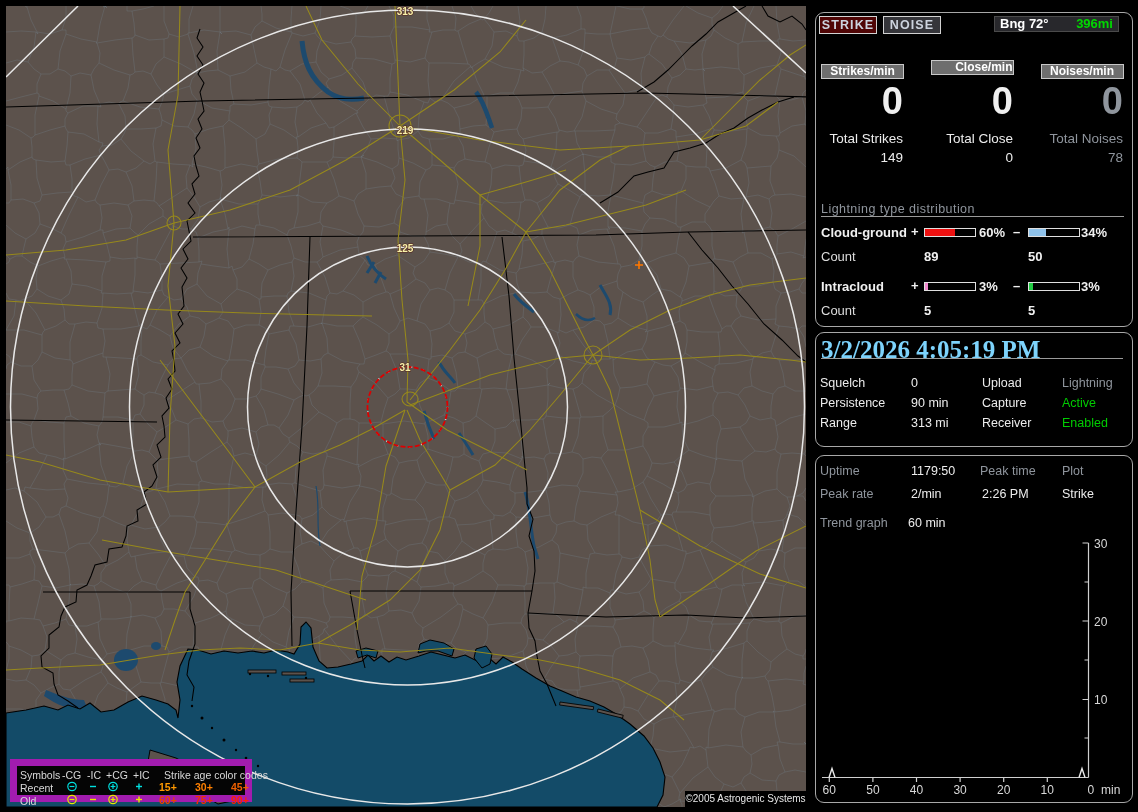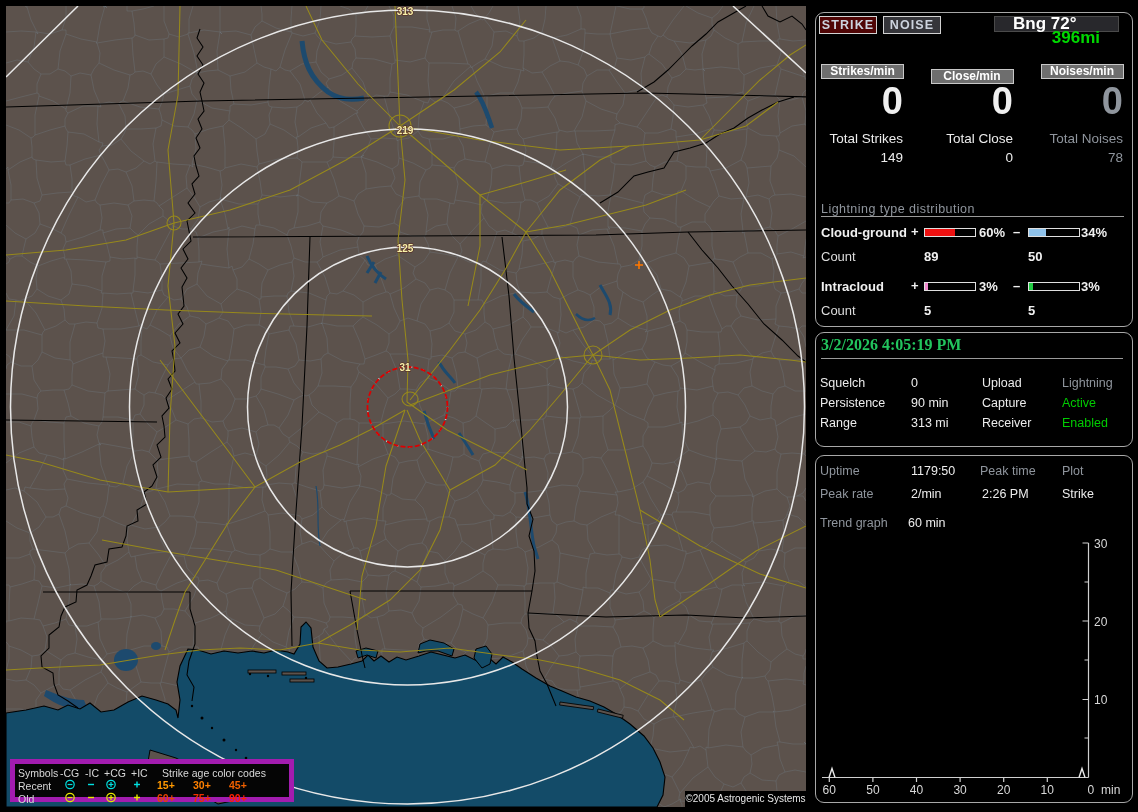--- a/index.html
+++ b/index.html
@@ -5,32 +5,32 @@
 html,body{margin:0;padding:0;background:#000;}
 body{width:1138px;height:812px;position:relative;overflow:hidden;font-family:"Liberation Sans",sans-serif;color:#ececec;}
 #map{position:absolute;left:6px;top:6px;width:712px;height:801px;background:#5c524c;}
 .panel{position:absolute;left:815px;width:318px;border:1px solid #a8a8a8;border-radius:9px;background:#000;box-sizing:border-box;}
 #p1{top:12px;height:315px;}
 #p2{top:332px;height:115px;}
 #p3{top:455px;height:348px;}
 .btn{position:absolute;box-sizing:border-box;font-family:"Liberation Sans",sans-serif;font-weight:bold;font-size:12.5px;letter-spacing:1.1px;text-align:center;}
 #bstrike{left:819px;top:16px;width:58px;height:18px;background:#4f0505;border:1px solid #d2d2d2;color:#ccd3de;line-height:16px;}
 #bnoise{left:883px;top:16px;width:58px;height:18px;background:#35353a;border:1px solid #d2d2d2;color:#ccd3de;line-height:16px;}
-#bng{position:absolute;left:994px;top:16px;width:125px;height:16px;background:#28282c;border:1px solid #4a4a4a;color:#fff;font-weight:bold;font-size:17px;line-height:14px;box-sizing:border-box;padding:0 18px;}
+#bng{position:absolute;left:994px;top:16px;width:125px;height:16px;background:#28282c;border:1px solid #4a4a4a;color:#fff;font-weight:bold;font-size:13px;line-height:14px;box-sizing:border-box;padding:0 5px;}
 #bng .mi{float:right;color:#00d800;margin-left:12px;}
 .mlab{position:absolute;width:83px;height:15px;background:#6e6e6e;border:1px solid #c8c8c8;box-sizing:border-box;color:#fff;font-size:12px;text-align:center;line-height:13px;font-weight:bold;}
 .bigz{position:absolute;width:90px;font-size:38px;font-weight:bold;color:#f0f0f0;text-align:right;font-family:"Liberation Sans",sans-serif;}
 .totv{position:absolute;width:90px;color:#ececec;font-size:13.5px;text-align:right;}
 .gray{color:#8f959d !important;}
 .green{color:#00cc00 !important;}
 .bar{position:absolute;width:52px;height:9px;border:1px solid #e0e0e0;background:#000;box-sizing:border-box;}
 .bar i{display:block;height:100%;}
-#date{position:absolute;left:821px;top:336px;width:305px;font-family:"Liberation Serif",serif;font-weight:bold;font-size:16px;color:#22c55e;}
+#date{position:absolute;left:821px;top:336px;width:305px;font-family:"Liberation Serif",serif;font-weight:bold;font-size:25px;color:#7dd3fc;}
 .hr{position:absolute;height:1px;background:#9a9a9a;}
-#legend{position:absolute;left:10px;top:759px;width:284px;height:43px;background:#050505;border:5px solid #a21caf;box-sizing:border-box;font-size:10.5px;color:#d8d8d8;}
+#legend{position:absolute;left:10px;top:759px;width:242px;height:43px;background:#050505;border:7px solid #a21caf;box-sizing:border-box;font-size:10.5px;color:#d8d8d8;}
 #legend div{position:absolute;white-space:nowrap;}
 #copyr{position:absolute;left:685px;top:791px;width:121px;height:16px;background:#000;color:#e8e8e8;font-size:10px;line-height:16px;text-align:center;white-space:nowrap;}
 </style>
 </head>
 <body>
 <div id="map">
 <svg width="800" height="801" viewBox="0 0 800 801">
 <rect width="800" height="801" fill="#5c524c"></rect>
 <path d="M0 796L-1 800L3 801M774 33L771 17L770 0M774 33L772 33L772 35M772 35L754 35L736 36M736 36L740 17L748 0M769 0L770 -1L770 0M800 796L787 795L775 795M769 801L773 799L775 795M10 801L20 795L31 789M31 789L39 794L44 801M800 272L796 277L793 283M800 287L796 287L793 283M766 253L755 247L742 247M766 253L768 265L767 276M767 276L752 280L737 280M737 280L732 268L727 256M742 247L734 251L727 256M800 444L799 446L798 448M798 448L799 449L800 450M798 250L785 246L771 248M798 250L799 241L800 233M800 215L786 223L772 230M771 248L771 239L772 230M800 251L797 252L798 250M775 287L784 286L793 283M775 287L769 283L767 276M766 253L769 251L771 248M763 193L766 207L764 221M763 193L752 189L740 191M740 191L739 192L738 192M738 192L735 208L737 225M764 221L751 224L738 226M738 226L736 227L737 225M800 191L785 188L769 189M769 189L766 190L763 193M772 230L769 225L764 221M742 247L740 236L738 226M727 256L718 254L709 253M706 225L706 240L709 253M706 225L722 226L737 225M475 13L469 7L465 0M475 13L463 18L452 25M449 24L450 25L452 25M449 24L450 12L446 0M462 58L464 59L465 60M462 58L457 42L452 25M479 53L486 40L488 26M479 53L472 57L466 61M475 13L477 14L478 13M478 13L483 19L488 26M466 61L465 62L465 60M706 225L703 220L699 216M699 216L699 208L704 201M738 192L725 193L713 190M713 190L708 195L704 201M770 0L769 -1L770 0M439 284L432 282L424 284M439 284L445 288L448 294M448 294L448 306L443 317M424 284L415 298L411 315M411 315L419 318L424 325M443 317L435 322L424 325M422 372L434 377L445 385M422 372L422 362L423 353M445 385L449 385L452 382M423 353L425 353L425 351M452 382L450 366L446 352M425 351L436 349L446 352M150 579L157 564L165 549M150 579L143 577L136 575M136 575L131 563L129 550M129 550L145 547L161 546M161 546L164 547L165 549M162 359L147 356L135 349M162 359L155 373L149 387M135 349L132 350L131 353M131 353L133 368L129 383M129 383L133 386L138 389M149 387L143 386L138 389M800 660L798 667L798 675M798 675L797 678L800 679M430 801L425 799L421 796M416 801L420 800L421 796M455 801L449 787L446 772M446 772L431 777L416 781M416 781L420 788L421 796M476 383L475 383L474 382M476 383L473 397L470 410M438 409L448 412L457 417M438 409L443 398L445 385M474 382L463 383L452 382M470 410L464 415L457 417M800 653L797 653L797 650M800 643L799 647L797 650M0 703L14 703L28 705M28 705L29 719L29 733M0 739L14 735L29 733M58 801L66 785L71 768M98 801L98 786L93 771M93 771L82 770L71 768M59 453L76 446L93 438M59 453L57 452L58 454M58 454L57 464L61 473M61 473L82 477L102 479M93 438L95 459L102 479M28 441L33 447L41 449M28 441L13 447L0 457M41 449L33 466L24 482M0 484L9 482L18 485M18 485L19 481L24 482M25 420L26 417L28 414M25 420L26 431L28 441M59 453L58 435L58 417M28 414L43 416L58 417M58 454L50 451L41 449M25 420L13 416L0 416M59 483L58 478L61 473M59 483L41 484L24 482M0 515L11 522L24 527M24 527L33 521L40 511M40 511L31 496L18 485M60 500L62 492L59 483M60 500L55 502L53 508M53 508L47 511L40 511M123 546L112 554L100 560M123 546L121 534L122 521M100 560L92 548L83 537M83 537L91 526L94 512M122 521L109 516L97 510M97 510L95 511L94 512M121 587L107 582L95 575M121 587L128 580L136 575M95 575L95 567L100 560M129 550L125 551L123 546M125 519L139 523L153 521M125 519L124 520L122 521M153 521L155 534L161 546M60 500L76 507L94 512M53 508L59 525L63 543M63 543L72 538L83 537M103 480L104 479L102 479M103 480L101 496L97 510M0 324L8 310L10 294M0 324L18 324L36 329M39 324L37 326L36 329M39 324L30 307L18 293M18 293L14 295L10 294M0 325L-1 323L0 324M0 287L3 293L10 294M0 119L13 124L25 132M0 95L15 91L31 87M29 129L27 131L25 132M29 129L29 109L33 90M33 90L33 88L31 87M35 68L31 78L31 87M35 68L28 63L22 56M22 56L11 54L0 57M334 0L343 3L350 9M362 0L358 7L350 9M462 58L443 57L423 57M465 60L448 75L435 94M435 94L429 96L424 92M424 92L422 75L423 57M737 280L734 285L731 289M709 253L707 253L707 256M731 289L719 290L708 285M707 256L708 271L708 285M771 59L754 62L738 69M771 59L773 60L775 63M742 95L738 91L737 86M742 95L755 90L769 89M738 69L738 77L737 86M775 63L772 76L769 89M800 64L797 67L799 71M799 71L799 73L800 73M774 33L787 35L800 34M771 59L775 47L772 35M775 63L787 67L799 71M800 119L799 119L799 118M799 118L800 105L796 91M796 91L797 87L800 84M774 94L785 94L796 91M774 94L772 110L774 127M774 127L786 120L799 118M769 89L771 91L774 94M748 352L756 347L765 345M748 352L735 337L725 320M765 345L769 332L773 320M725 320L729 314L735 310M735 310L752 314L770 313M770 313L769 318L773 320M712 326L715 326L716 323M712 326L714 342L713 358M747 353L730 357L713 358M747 353L747 352L748 352M716 323L720 320L725 320M731 289L730 300L735 310M716 323L709 307L703 290M708 285L707 289L703 290M775 287L770 300L770 313M707 409L692 415L676 419M707 409L707 398L712 387M712 387L708 385L707 380M672 385L674 384L674 382M672 385L671 401L674 417M674 417L676 416L676 419M674 382L691 384L707 380M747 353L744 366L746 380M713 358L709 360L709 364M712 387L722 386L732 389M732 389L738 382L746 380M709 364L706 372L707 380M641 470L657 478L672 487M641 470L644 464L646 457M646 457L657 458L668 456M668 456L676 466L681 479M672 487L678 484L681 479M642 421L637 430L637 440M642 421L658 421L674 417M637 440L642 448L646 457M676 419L677 432L683 444M683 444L675 450L668 456M288 222L283 224L281 229M288 222L292 206L292 189M281 229L268 222L254 219M254 219L252 208L252 198M292 189L290 190L292 189M292 189L274 191L256 189M252 198L254 194L256 189M0 248L2 251L4 253M0 258L3 256L4 253M25 132L26 141L26 151M26 151L14 156L2 164M2 164L2 161L0 163M2 164L5 179L5 194M0 197L3 197L5 194M66 186L66 173L64 159M66 186L51 187L36 189M36 189L31 172L30 154M30 154L45 156L59 155M59 155L60 159L64 159M26 151L27 153L30 154M28 197L17 193L5 194M28 197L34 195L36 189M29 129L44 124L59 120M59 120L60 123L62 126M62 126L61 140L59 155M227 264L236 261L243 253M227 264L231 273L231 283M243 253L253 258L262 264M262 264L256 277L255 291M231 283L243 287L253 293M253 293L255 293L255 291M249 223L247 238L243 253M249 223L236 220L223 224M227 264L226 260L223 262M223 262L221 243L223 224M253 319L255 306L253 293M253 319L259 322L263 328M263 328L273 326L283 324M281 290L268 290L255 291M281 290L283 306L288 320M283 324L284 320L288 320M507 87L513 94L516 102M507 87L512 76L515 64M516 102L529 102L542 101M536 66L543 78L549 90M536 66L526 67L517 62M542 101L545 95L549 90M515 64L518 65L517 62M518 35L513 35L511 30M518 35L518 49L517 62M479 53L497 61L515 64M488 26L500 25L511 30M536 26L539 13L540 0M536 26L528 32L518 35M511 30L514 15L512 0M478 13L483 7L487 0M421 2L421 -1L418 0M421 2L421 0L424 0M466 61L471 75L478 89M507 87L494 87L481 90M481 90L478 91L478 89M435 94L442 97L448 102M478 89L464 98L448 102M675 185L680 173L680 160M675 185L689 194L704 201M713 190L709 177L704 165M704 165L703 162L700 161M680 160L690 161L700 161M736 36L734 37L732 38M738 69L735 66L733 63M732 38L732 50L733 63M568 125L561 126L553 124M568 125L576 111L580 95M553 124L549 112L542 101M549 90L562 87L576 85M580 95L578 90L576 85M571 0L571 -2L573 0M571 0L573 -2L571 0M424 284L419 277L410 273M411 315L402 312L394 315M394 315L388 302L384 288M410 273L398 282L384 288M775 795L771 785L770 775M735 777L742 788L743 801M735 777L738 771L744 767M770 775L756 774L744 767M800 738L798 736L800 738M800 738L802 738L800 738M770 775L773 769L779 766M800 766L789 764L779 766M610 708L607 724L605 740M610 708L594 705L577 705M604 741L605 741L605 740M604 741L594 742L585 747M577 705L580 726L585 747M153 521L159 516L164 510M178 550L182 547L184 542M178 550L172 550L165 549M164 510L176 510L188 511M188 511L189 513L191 516M191 516L189 529L184 542M744 767L746 758L745 749M779 766L774 753L772 739M745 749L757 742L772 739M800 738L787 738L774 736M774 736L771 736L772 739M383 801L382 801L382 800M408 775L411 779L416 781M408 775L402 775L397 780M397 780L392 791L382 800M800 609L787 611L775 617M797 650L789 648L781 643M781 643L776 630L775 617M672 385L660 387L648 390M642 421L642 417L638 414M638 414L642 402L648 390M548 577L534 577L520 578M548 577L549 592L547 607M519 608L519 594L518 580M519 608L533 608L547 607M518 580L519 580L520 578M641 470L639 473L637 476M672 487L673 497L670 506M670 506L667 506L666 509M666 509L660 508L655 509M637 476L645 493L655 509M637 440L620 444L602 444M602 444L598 448L595 452M595 452L604 469L612 486M637 476L626 483L612 486M607 675L606 663L607 650M607 675L591 678L574 681M607 650L591 649L574 650M574 681L572 665L574 650M102 677L92 689L87 703M102 677L99 671L95 666M95 666L79 674L64 684M64 684L71 696L77 708M87 703L82 706L77 708M102 677L111 682L121 686M87 703L103 708L119 708M121 686L120 697L119 708M111 739L116 724L121 710M111 739L94 724L76 710M76 710L78 710L77 708M119 708L122 708L121 710M30 779L45 768L61 757M30 779L27 776L25 773M25 773L31 755L32 735M32 735L45 738L58 741M58 741L60 749L61 757M31 789L33 784L30 779M71 768L66 763L61 757M0 765L13 767L25 773M29 733L31 733L32 735M28 705L27 702L30 702M61 738L62 742L58 741M61 738L65 728L70 717M30 702L49 711L70 717M64 579L63 563L59 547M64 579L50 582L36 580M59 547L43 545L27 543M28 574L33 575L36 580M28 574L29 560L24 548M24 548L24 545L27 543M64 579L65 578L64 579M64 579L76 578L88 580M88 580L92 578L95 575M63 543L61 545L59 547M24 527L24 535L27 543M0 579L3 579L4 581M0 552L13 552L24 548M4 581L16 578L28 574M5 356L1 359L0 363M5 356L15 360L26 360M26 360L28 374L35 385M0 388L16 388L31 392M31 392L32 388L35 385M0 348L4 351L5 356M36 346L32 354L26 360M36 346L36 337L36 329M28 414L32 403L31 392M65 410L60 411L58 417M65 410L62 397L58 384M58 384L47 384L35 385M65 410L78 417L93 420M93 438L95 439L93 437M93 437L91 429L93 420M66 379L66 368L67 358M66 379L82 385L99 387M67 358L82 352L97 347M99 387L100 386L102 385M102 385L104 368L100 351M97 347L97 351L100 351M36 346L49 352L64 354M58 384L63 383L66 379M64 354L66 355L67 358M97 411L96 416L93 420M97 411L98 399L99 387M131 353L116 352L100 351M129 383L115 384L102 385M4 581L3 598L3 615M36 580L32 597L28 613M28 613L15 612L3 615M64 579L63 596L60 613M60 613L49 617L37 620M28 613L34 614L37 620M0 617L0 615L3 615M0 665L3 653L3 640M0 636L2 638L3 640M125 611L110 613L95 613M125 611L121 628L120 645M120 645L110 646L101 648M101 648L94 633L92 616M95 613L94 615L92 616M121 587L125 598L125 611M125 611L125 610L125 611M88 580L93 596L95 613M125 611L137 609L149 612M121 645L138 640L156 640M121 645L120 645L120 645M149 612L155 625L156 640M95 666L97 660L95 654M121 645L130 660L135 676M95 654L98 652L101 648M121 686L128 681L135 676M95 654L82 651L69 647M69 620L71 633L69 647M69 620L81 620L92 616M60 613L63 619L69 620M183 27L198 24L214 26M183 27L183 13L187 0M214 26L216 28L214 26M214 26L214 13L214 0M214 26L230 25L245 29M245 29L249 21L256 15M256 15L256 8L255 0M256 15L270 22L285 26M286 0L285 13L285 26M389 54L404 56L419 52M389 54L387 42L384 30M388 21L406 21L424 24M388 21L386 25L384 30M419 52L422 39L426 26M426 26L423 26L424 24M384 86L401 89L418 96M384 86L384 72L386 58M386 58L389 57L389 54M424 92L422 97L418 96M423 57L421 55L419 52M349 30L346 33L345 36M349 30L366 31L384 30M386 58L368 53L350 52M350 52L349 43L345 36M421 2L421 13L424 24M383 0L388 10L388 21M349 30L350 20L350 9M449 24L437 24L426 26M770 130L773 137L773 144M770 130L755 129L742 122M773 144L771 152L765 160M765 160L753 161L741 162M742 122L741 123L741 123M741 123L740 139L735 154M741 162L739 157L735 154M800 161L788 150L773 144M774 127L773 130L770 130M742 95L739 109L742 122M769 189L764 175L765 160M740 191L743 177L741 162M704 165L720 162L735 154M700 161L701 142L708 124M708 124L725 125L741 123M800 519L792 511L781 508M800 495L797 490L791 490M781 508L784 500L781 491M781 491L786 491L791 490M800 482L797 487L791 490M771 483L759 485L748 490M771 483L776 488L781 491M748 490L746 502L746 515M777 514L762 516L747 517M777 514L780 511L781 508M746 515L748 515L747 517M798 448L786 447L775 448M771 483L771 466L775 448M800 341L798 331L793 323M800 320L796 320L793 323M773 320L783 321L793 323M773 354L787 354L800 353M773 354L777 367L779 380M779 380L789 385L800 385M765 345L768 351L773 354M767 388L756 385L746 380M767 388L772 382L779 380M476 383L488 382L500 383M470 410L480 417L489 423M489 423L500 421L508 413M508 413L506 398L501 384M500 383L501 383L501 384M674 382L672 371L665 360M709 364L694 356L679 347M665 360L674 355L679 347M712 326L696 326L681 324M679 347L681 336L681 324M744 410L754 414L765 412M744 410L740 417L734 421M734 421L741 434L749 445M770 420L769 414L765 412M770 420L772 431L769 443M769 443L760 446L749 445M767 388L765 400L765 412M732 389L739 399L744 410M707 409L713 415L715 423M715 423L725 422L734 421M800 408L784 412L770 420M775 448L771 446L769 443M710 453L708 466L704 478M710 453L711 454L710 452M710 452L723 454L736 455M736 455L739 473L747 489M747 489L728 490L710 490M704 478L705 485L710 490M683 444L696 449L710 453M681 479L692 476L704 478M715 423L711 437L710 452M749 445L742 450L736 455M748 490L746 491L747 489M746 515L728 520L708 522M704 509L705 516L708 522M704 509L704 499L710 490M670 506L687 506L704 509M249 223L250 219L254 219M281 229L285 240L288 252M262 264L274 259L286 256M288 252L287 254L286 256M281 290L282 287L285 285M286 256L288 270L285 285M231 283L223 290L215 298M223 262L208 260L195 258M195 258L192 267L191 278M215 298L201 290L191 278M162 359L167 353L175 352M149 387L156 389L161 394M161 394L175 385L189 376M189 376L181 364L175 352M66 186L68 190L72 191M64 159L79 153L95 149M103 164L99 156L95 149M103 164L95 179L89 194M89 194L80 196L72 191M263 328L260 343L258 359M258 359L259 359L259 361M259 361L270 361L282 363M283 324L290 338L293 354M282 363L289 360L293 354M288 320L302 321L316 317M285 285L303 287L320 294M316 317L318 306L320 294M288 252L299 256L311 256M311 256L319 271L324 287M324 287L321 290L320 294M288 222L301 220L314 216M292 189L306 196L321 197M321 197L315 206L314 216M317 251L314 236L317 220M317 251L314 254L311 256M314 216L316 219L317 220M315 0L314 14L309 27M285 26L286 26L286 27M286 27L297 30L309 27M345 36L330 38L315 34M315 34L312 31L309 27M441 218L446 230L454 238M441 218L442 208L444 197M454 238L466 225L478 212M444 197L448 198L449 194M449 194L463 196L476 199M478 212L475 206L476 199M420 226L430 220L441 218M420 226L422 209L418 193M418 193L431 193L444 197M481 90L481 105L480 119M448 102L453 112L454 123M454 123L467 120L480 119M542 221L553 222L564 219M542 221L536 209L531 197M531 197L543 190L552 178M564 219L568 204L574 191M552 178L563 184L574 191M609 124L605 137L605 151M609 124L589 125L569 125M605 151L591 151L577 148M569 125L571 137L577 148M577 148L577 149L577 148M568 125L568 125L569 125M614 117L609 119L609 124M614 117L610 113L611 108M611 108L595 103L580 95M609 158L605 156L605 151M609 158L607 174L604 189M604 189L592 190L579 189M579 189L579 169L577 148M551 126L550 144L545 161M551 126L553 126L553 124M545 161L548 162L548 165M548 165L562 156L577 148M552 178L549 172L548 165M579 189L576 188L574 191M604 28L607 14L610 0M604 28L624 24L643 22M611 0L624 3L636 3M643 22L640 12L636 3M638 0L638 2L636 3M611 108L617 99L619 87M576 85L577 77L581 70M581 70L591 64L603 64M619 87L611 76L603 64M317 251L334 244L352 241M317 220L335 224L353 231M353 231L351 236L352 241M337 285L331 288L324 287M337 285L349 270L359 254M352 241L353 249L359 254M380 286L375 272L369 259M380 286L368 290L357 296M357 296L348 289L337 285M359 254L362 259L369 259M418 230L422 238L424 246M418 230L406 230L394 226M394 226L392 237L391 249M391 249L400 255L409 261M424 246L418 255L409 261M452 251L438 248L424 246M452 251L451 248L453 251M453 251L456 245L454 238M420 226L420 229L418 230M388 217L393 220L394 226M388 217L373 221L358 220M358 220L357 226L353 231M369 259L379 253L391 249M410 273L407 267L409 261M380 286L382 286L384 288M439 284L444 267L452 251M535 801L542 797L550 794M550 794L560 797L569 801M674 795L689 796L705 799M674 795L676 798L676 801M705 799L707 799L706 801M735 777L727 781L718 778M718 778L713 789L705 799M643 756L635 765L630 776M643 756L653 766L666 771M630 776L642 790L658 801M666 771L670 779L674 787M658 801L666 798L673 794M673 794L673 791L674 787M658 801L660 802L658 801M674 795L675 793L673 794M702 761L687 772L674 787M702 761L709 771L718 778M477 612L467 608L457 603M477 612L486 596L492 579M492 579L486 571L477 565M477 565L463 574L448 580M448 580L447 589L452 598M452 598L456 599L457 603M607 584L620 588L633 586M607 584L605 584L604 587M638 605L624 612L609 614M638 605L637 595L633 586M609 614L604 601L604 587M125 519L134 503L139 487M103 480L110 481L117 477M117 477L128 483L139 487M229 393L223 382L215 373M229 393L225 405L217 415M215 373L204 377L193 378M193 378L195 395L195 412M217 415L206 416L195 412M254 549L254 561L254 572M254 549L241 548L229 544M229 544L228 545L226 546M226 546L219 561L211 577M211 577L213 584L220 588M220 588L232 583L246 582M254 572L248 575L246 582M191 516L206 517L221 519M184 542L205 543L226 546M221 519L225 532L229 544M281 587L279 594L277 600M281 587L267 581L254 572M246 582L252 597L258 612M277 600L269 608L258 612M155 585L171 577L189 571M155 585L156 594L158 603M158 603L168 603L179 605M179 605L188 590L193 575M189 571L192 571L193 575M178 550L181 562L189 571M150 579L151 583L155 585M149 612L155 609L158 603M211 577L202 574L193 575M220 588L222 596L220 605M258 612L256 616L254 620M254 620L239 619L226 613M220 605L221 610L226 613M179 605L184 611L189 617M220 605L205 612L189 617M163 646L161 641L156 640M163 646L175 641L187 641M189 617L188 629L187 641M226 613L219 629L214 647M187 641L192 641L194 646M194 646L204 647L214 647M798 675L780 673L762 675M800 698L785 704L769 706M769 706L766 690L762 675M774 736L770 721L768 706M769 706L767 705L768 706M408 775L407 761L410 747M397 780L388 771L376 766M410 747L398 742L384 740M376 766L378 753L384 740M707 618L705 618L706 616M707 618L726 618L744 617M706 616L712 600L716 583M744 617L746 615L748 613M748 613L740 596L736 579M716 583L726 579L736 579M779 547L778 561L783 575M779 547L777 546L776 545M776 545L765 543L753 545M783 575L780 578L778 580M778 580L757 576L737 578M753 545L748 552L740 556M737 578L736 567L740 556M800 581L792 575L783 575M800 542L789 542L779 547M777 514L778 530L776 545M747 517L751 531L753 545M775 617L773 616L773 615M773 615L775 597L778 580M773 615L760 616L748 613M736 579L739 580L737 578M706 535L706 528L708 522M706 535L722 546L740 556M443 577L439 567L439 555M443 577L447 577L448 580M439 555L448 546L456 535M477 565L477 557L479 549M456 535L467 543L479 549M489 423L489 435L485 446M508 413L507 416L509 414M517 452L515 433L509 414M517 452L516 450L516 453M485 446L501 447L516 453M711 581L693 585L674 587M711 581L702 563L694 544M694 544L687 546L680 548M680 548L676 563L669 577M674 587L669 583L669 577M706 535L701 540L694 544M716 583L713 583L711 581M666 509L672 527L677 545M677 545L680 545L680 548M517 452L528 451L538 453M537 413L540 430L544 447M537 413L523 414L509 414M538 453L540 449L544 447M583 553L568 550L554 547M583 553L580 567L580 582M554 547L553 562L551 576M551 576L564 581L577 584M580 582L577 581L577 584M548 577L549 577L551 576M520 578L522 562L519 546M519 546L533 541L546 534M546 534L552 539L554 547M415 581L413 579L411 576M415 581L430 580L443 577M439 555L432 547L422 545M411 576L416 560L422 545M510 772L508 771L510 772M510 772L500 773L489 775M510 772L511 756L516 740M481 767L484 772L489 775M481 767L477 754L473 742M473 742L477 740L478 736M478 736L493 736L508 733M508 733L511 737L516 740M525 801L518 786L510 772M473 801L482 789L489 775M447 769L444 770L446 772M447 769L464 770L481 767M544 731L531 738L516 740M544 731L549 738L555 744M510 772L528 767L547 766M555 744L549 754L547 766M576 705L576 706L577 705M576 705L561 714L546 723M585 747L585 750L582 749M546 723L546 727L544 731M555 744L569 748L582 749M550 794L550 785L554 778M554 778L548 773L547 766M445 637L451 643L460 646M445 637L453 620L457 603M460 646L467 644L474 646M477 612L480 615L482 619M474 646L481 633L482 619M519 608L516 612L515 617M518 580L505 579L492 579M482 619L498 617L515 617M570 646L562 649L553 650M570 646L569 633L572 620M553 650L546 641L537 634M537 634L546 623L558 616M558 616L564 613L570 616M572 620L572 617L570 616M615 641L609 644L607 650M615 641L612 630L607 621M574 650L572 648L570 646M607 621L589 620L572 620M547 607L553 611L558 616M515 617L520 624L522 632M522 632L530 633L537 634M577 584L574 600L570 616M607 621L609 617L609 614M604 587L592 582L580 582M503 701L510 698L512 691M503 701L508 717L508 733M546 723L543 718L541 713M512 691L528 701L541 713M576 705L573 695L571 684M571 684L561 684L551 682M541 713L544 697L551 682M571 684L574 684L574 681M553 650L545 661L538 673M551 682L546 675L538 673M503 701L489 705L474 704M478 736L472 721L472 705M474 704L473 705L472 705M127 747L132 760L132 774M127 747L118 745L111 740M95 770L102 759L105 746M95 770L113 771L130 776M130 776L130 774L132 774M111 740L108 743L105 746M61 738L83 742L105 746M93 771L94 771L95 770M127 801L128 789L130 776M70 717L74 715L76 710M111 739L113 739L111 740M35 687L44 682L53 678M35 687L28 679L20 674M20 674L25 662L26 650M53 678L53 666L55 654M55 654L47 649L39 644M39 644L33 649L26 650M30 702L30 694L35 687M64 684L57 683L53 678M0 673L10 675L20 674M3 640L15 644L26 650M69 647L61 649L55 654M37 620L41 631L39 644M35 68L44 68L52 63M22 56L28 41L30 26M56 24L60 24L60 28M56 24L44 28L31 26M31 26L32 28L30 26M60 28L54 45L52 63M124 69L108 64L93 57M124 69L127 68L129 66M129 66L127 49L126 32M93 57L94 47L91 37M126 32L109 34L91 37M148 0L137 3L126 5M121 0L121 5L126 5M94 0L97 -2L99 0M99 0L97 1L99 0M99 0L101 2L99 0M21 0L21 0L21 1M56 24L60 12L60 0M21 1L25 14L31 26M60 28L75 33L91 36M91 36L94 18L99 0M21 1L20 1L19 0M100 0L100 1L99 0M126 32L128 31L129 29M129 29L128 17L126 5M91 37L90 37L91 36M59 120L59 113L62 107M33 90L47 95L60 103M62 107L60 105L60 103M52 63L59 65L65 70M60 103L64 87L65 70M93 57L88 63L85 69M65 70L74 67L85 69M120 166L130 162L138 155M120 166L112 163L103 164M138 155L125 145L115 133M95 149L93 144L96 140M115 133L106 139L96 140M62 107L77 100L92 100M85 69L88 84L94 98M92 100L95 101L94 98M62 126L78 128L93 136M92 100L91 118L93 136M93 136L97 137L96 140M30 26L15 25L0 26M474 382L474 367L471 352M500 383L502 366L506 349M506 349L498 348L492 343M492 343L481 347L471 352M443 317L449 325L459 328M424 325L426 338L425 351M446 352L452 347L459 346M459 328L461 337L459 346M471 352L465 349L459 346M448 294L460 294L472 294M453 251L463 256L475 258M472 294L475 276L475 258M703 290L689 290L676 295M681 324L679 318L674 315M674 315L673 305L676 295M707 256L695 258L683 260M683 260L680 276L674 291M674 291L676 292L676 295M194 341L207 350L222 355M194 341L198 330L200 318M228 323L222 315L213 312M228 323L226 338L223 354M223 354L222 354L222 355M213 312L207 315L200 318M215 373L216 363L222 355M193 378L190 378L189 376M175 352L175 352L175 352M175 352L183 344L194 341M164 330L167 342L175 352M164 330L173 318L184 310M184 310L193 312L200 318M253 319L240 319L228 323M215 298L217 306L213 312M258 359L240 354L223 354M184 310L181 301L175 293M175 293L181 283L191 278M281 587L289 583L296 576M296 576L292 561L286 546M254 549L259 547L264 543M264 543L275 546L286 546M410 384L414 400L421 416M410 384L402 383L394 383M394 383L389 388L382 392M421 416L419 416L419 418M419 418L398 415L377 418M382 392L378 404L375 416M375 416L375 418L377 418M438 409L430 413L421 416M422 372L414 377L410 384M423 353L404 348L384 348M384 348L391 365L394 383M331 417L337 413L344 413M331 417L322 411L313 406M344 413L344 397L345 381M345 381L328 380L312 380M313 406L306 399L303 389M312 380L308 385L303 389M353 417L349 414L344 413M353 417L352 438L351 459M351 459L336 454L321 450M321 450L321 447L318 446M318 446L325 432L331 417M297 446L307 448L318 446M297 446L291 440L284 436M284 436L283 434L283 432M283 432L298 420L313 406M353 366L369 377L382 392M353 366L350 374L345 381M353 417L364 417L375 416M282 363L288 377L298 389M293 354L304 355L315 353M315 353L316 367L312 380M298 389L300 390L303 389M262 419L268 419L273 422M262 419L258 404L250 390M273 422L282 409L288 394M288 394L272 388L255 383M250 390L253 387L255 383M283 432L277 428L273 422M298 389L293 391L288 394M259 361L255 371L255 383M229 393L240 393L250 390M151 156L150 156L149 155M151 156L150 176L148 195M149 155L144 158L138 155M120 166L126 180L128 195M128 195L138 194L148 195M184 159L167 158L151 156M184 159L180 170L181 182M181 182L167 191L153 200M148 195L151 197L153 200M194 201L192 213L185 223M194 201L203 196L214 193M214 193L215 191L214 193M214 193L219 208L222 223M222 223L207 226L192 232M192 232L190 226L185 223M214 165L216 179L214 193M214 165L200 161L186 158M184 159L187 161L186 158M181 182L188 191L194 201M252 198L233 198L214 193M223 224L223 221L222 223M195 258L196 255L193 256M193 256L193 244L192 232M164 330L154 324L144 319M175 293L168 294L162 291M162 291L151 304L144 319M135 349L135 335L136 321M144 319L141 323L136 321M39 324L50 320L59 314M18 293L26 290L31 283M31 283L42 290L55 294M55 294L58 303L59 314M64 354L64 336L69 318M59 314L63 318L69 318M20 233L29 227L34 218M20 233L18 241L16 250M16 250L24 256L32 260M32 260L45 255L59 251M34 218L45 222L55 227M59 251L57 243L60 236M55 227L59 230L60 236M28 197L33 207L34 218M0 219L9 227L20 233M4 253L10 250L16 250M31 283L30 272L32 260M72 191L63 209L55 227M418 193L415 193L413 190M388 217L391 204L399 192M399 192L406 191L413 190M315 353L318 349L322 347M316 317L315 318L316 317M322 347L321 332L316 317M353 366L351 362L354 358M322 347L337 355L354 358M360 183L360 167L355 151M360 183L352 188L348 195M348 195L340 192L333 190M333 190L328 173L321 156M321 156L325 154L327 151M327 151L341 152L355 151M355 151L358 149L355 151M385 180L389 172L386 163M385 180L373 181L360 183M386 163L371 156L355 151M358 220L352 208L348 195M399 192L390 188L385 180M321 197L327 194L333 190M292 189L294 172L296 156M296 156L309 156L321 156M365 133L357 121L350 107M365 133L361 143L355 151M328 121L339 114L350 107M328 121L328 136L327 151M191 94L206 102L224 105M191 94L188 108L182 121M182 121L186 124L189 128M189 128L203 123L217 120M224 105L223 109L223 114M217 120L220 117L223 114M214 165L217 164L219 162M186 158L190 143L189 128M217 120L219 141L219 162M256 189L254 175L251 161M219 162L235 158L251 161M262 96L245 99L228 98M262 96L263 80L265 63M251 57L239 66L224 70M251 57L258 61L265 63M224 70L225 84L228 98M214 26L211 45L212 64M245 29L248 43L251 57M212 64L218 67L224 70M274 61L279 44L286 27M274 61L270 65L265 63M384 86L382 90L378 90M350 52L347 56L346 62M378 90L370 89L363 93M346 62L357 76L363 93M378 90L384 112L391 133M391 133L378 132L365 133M350 107L352 107L351 105M363 93L357 99L351 105M274 61L279 64L284 65M315 34L311 45L310 56M310 56L296 58L284 65M346 62L336 69L323 73M310 56L315 66L323 73M351 105L334 95L322 81M323 73L320 77L322 81M575 23L579 23L579 27M575 23L561 29L546 32M579 27L578 43L572 59M546 32L550 43L554 55M554 55L563 56L572 59M571 0L575 11L575 23M604 28L604 28L604 28M604 28L591 28L579 27M536 26L541 30L546 32M581 70L578 63L572 59M604 28L607 41L611 52M611 52L609 60L603 64M536 66L544 60L554 55M486 163L484 158L479 156M486 163L499 159L513 160M479 156L483 141L488 126M513 160L517 159L518 155M518 155L520 144L517 133M488 126L499 124L511 123M511 123L513 129L517 133M481 194L478 196L476 199M481 194L485 179L486 163M448 162L452 178L449 194M448 162L452 156L459 153M459 153L469 155L479 156M515 196L498 197L481 194M515 196L517 196L519 194M519 194L515 177L513 160M459 153L457 140L451 129M451 129L454 127L454 123M480 119L484 122L488 126M545 161L532 157L518 155M519 194L525 194L531 197M551 126L534 129L517 133M516 102L515 113L511 123M639 127L652 127L665 123M639 127L637 141L640 155M671 155L673 143L670 131M671 155L659 156L649 161M670 131L670 125L665 123M649 161L644 159L640 155M609 158L625 159L640 155M614 117L622 119L631 121M631 121L635 123L639 127M680 160L676 157L671 155M707 122L708 123L708 124M707 122L689 128L670 131M671 188L672 185L675 185M671 188L658 189L646 185M646 185L647 173L649 161M646 185L639 189L637 197M604 189L604 189L605 189M637 197L621 193L605 189M631 121L641 106L651 91M619 87L627 85L636 84M651 91L643 89L636 84M611 52L625 54L639 51M636 84L635 67L639 51M643 22L646 27L652 30M652 30L646 39L643 48M643 48L641 49L639 51M586 791L595 798L606 801M586 791L583 781L583 772M583 770L581 770L583 772M583 770L600 772L616 773M616 773L619 777L624 779M624 779L617 789L613 800M613 800L611 799L610 801M572 801L581 798L586 791M554 778L568 774L583 772M582 749L581 759L583 770M604 741L609 757L616 773M642 746L624 743L605 740M642 746L640 751L643 756M630 776L627 778L624 779M614 801L614 800L613 800M138 389L138 399L134 408M97 411L112 411L127 414M134 408L129 409L127 414M93 437L110 440L126 443M127 414L127 428L126 443M117 477L121 460L129 445M126 443L127 444L129 445M164 510L159 496L151 483M188 511L193 496L193 479M151 483L171 478L193 479M139 487L145 485L150 483M151 483L150 483L150 483M170 414L176 416L182 418M170 414L161 420L151 426M182 418L183 434L183 450M183 450L167 452L151 454M151 426L147 436L143 446M143 446L147 450L151 454M161 394L166 404L170 414M195 412L188 413L182 418M134 408L142 418L151 426M129 445L136 444L143 446M150 483L152 468L151 454M254 620L253 625L256 628M218 650L215 650L214 647M218 650L230 651L242 651M242 651L248 639L256 628M288 611L283 625L280 641M288 611L304 612L320 617M313 630L317 627L318 623M313 630L299 638L283 643M283 643L281 642L280 641M318 623L322 621L320 617M277 600L283 605L288 611M256 628L267 636L280 641M317 582L307 577L296 576M317 582L318 597L324 611M324 611L323 615L320 617M284 667L300 672L316 672M284 667L282 669L284 667M316 672L314 651L313 630M284 667L285 655L283 643M284 667L269 670L254 675M254 675L248 663L242 651M218 673L216 677L213 681M218 673L235 678L252 679M213 681L225 695L238 707M252 679L250 689L248 699M238 707L245 705L248 699M218 650L220 661L218 673M254 675L255 678L252 679M121 710L136 713L152 714M127 747L138 746L148 740M148 740L148 727L152 714M185 801L184 802L185 801M185 801L187 789L193 778M193 778L205 780L216 777M216 777L222 788L224 801M164 801L164 800L165 800M165 800L175 803L185 801M246 798L250 797L250 801M246 798L241 799L236 801M781 643L773 649L765 656M744 617L741 625L741 635M765 656L752 646L741 635M762 675L760 673L759 670M765 656L764 664L759 670M642 746L644 745L644 742M666 771L676 759L683 744M683 744L664 746L644 742M745 749L740 745L737 741M768 706L753 706L739 711M737 741L735 726L739 711M284 667L287 690L287 712M248 699L266 707L284 714M284 714L285 712L287 712M316 672L320 673L323 677M287 712L301 711L316 711M323 677L321 694L316 711M318 733L300 741L281 749M318 733L319 722L316 712M276 741L278 745L281 749M276 741L278 727L284 714M316 712L318 710L316 711M325 574L341 573L356 576M325 574L320 577L317 582M324 611L337 611L349 612M349 612L355 612L359 608M359 608L356 592L356 576M380 711L395 706L411 706M380 711L381 695L383 679M411 706L409 690L412 674M412 674L398 678L383 679M352 651L348 653L346 656M352 651L365 651L376 646M379 676L375 661L376 646M379 676L364 675L350 679M346 656L341 663L340 672M350 679L346 674L340 672M349 612L349 632L352 651M318 623L331 640L346 656M376 714L378 712L380 711M376 714L369 712L361 711M361 711L358 694L350 679M383 679L380 679L379 676M323 677L331 673L340 672M361 711L357 716L351 716M351 716L334 711L316 712M376 714L380 726L383 739M383 739L367 743L351 749M351 716L347 731L346 747M346 747L347 750L351 749M318 733L324 740L326 749M346 747L336 746L326 749M376 766L366 768L359 774M384 740L382 741L383 739M351 749L353 762L359 774M638 605L644 608L648 612M633 586L640 580L645 573M645 573L657 575L669 577M674 587L675 591L673 595M648 612L660 602L673 595M706 616L693 615L683 609M673 595L680 601L683 609M519 546L516 543L512 541M479 549L482 545L487 543M512 541L499 544L487 543M456 535L454 527L451 519M451 519L468 518L484 514M487 543L486 529L484 514M451 519L449 513L443 511M443 511L446 503L449 495M484 514L488 513L488 509M488 509L478 498L471 484M449 495L461 491L471 484M485 446L477 448L473 455M516 453L508 465L504 479M504 479L491 476L477 474M477 474L476 464L473 455M457 417L458 433L458 448M458 448L465 452L473 455M595 452L586 451L577 453M612 486L609 486L611 489M611 489L593 487L574 485M577 453L577 467L571 480M574 485L573 482L571 480M611 489L612 497L610 505M581 519L595 511L610 505M581 519L574 518L568 515M574 485L570 500L568 515M566 446L555 448L544 447M566 446L573 448L577 453M538 453L542 467L541 482M571 480L556 479L541 482M546 534L550 527L551 519M583 553L584 548L589 547M589 547L582 534L581 519M568 515L560 516L551 519M642 519L627 516L613 509M642 519L642 530L643 540M613 509L613 529L613 548M643 540L636 544L633 551M633 551L625 553L616 551M616 551L615 549L613 548M655 509L650 516L642 519M610 505L609 509L613 509M677 545L660 539L643 540M589 547L601 549L613 548M645 573L639 562L633 551M607 584L610 567L616 551M443 511L433 511L424 515M422 545L420 540L416 537M424 515L421 526L416 537M389 565L400 570L411 576M389 565L390 555L392 545M416 537L403 539L392 545M389 565L386 566L383 569M354 545L367 540L380 533M354 545L357 557L362 569M383 569L373 570L362 569M392 545L386 540L380 533M517 645L498 652L479 653M517 645L520 660L526 673M513 685L519 679L526 673M513 685L497 674L481 663M479 653L481 657L480 661M480 661L482 661L481 663M474 646L476 650L479 653M522 632L521 639L517 645M538 673L532 675L526 673M512 691L514 689L513 685M474 704L477 683L481 663M436 673L443 679L448 686M436 673L448 659L460 646M448 686L465 675L480 661M451 699L455 700L457 703M451 699L435 705L421 715M457 703L450 722L448 742M421 715L421 727L422 739M422 739L432 741L442 745M442 745L446 745L448 742M472 705L464 704L457 703M448 686L450 692L451 699M436 673L427 670L417 668M411 706L417 709L421 715M417 668L416 672L412 674M473 742L461 742L448 742M410 747L415 741L422 739M447 769L444 757L442 745M117 95L114 96L113 98M117 95L134 101L153 103M113 98L119 110L120 123M120 123L135 123L150 122M153 103L155 109L156 114M156 114L155 120L150 122M124 69L122 82L117 95M94 98L103 96L113 98M129 66L137 65L145 68M158 88L151 79L145 68M158 88L156 96L153 103M115 133L118 128L120 123M149 155L147 138L150 122M191 94L186 88L184 80M182 121L168 120L156 114M158 88L171 84L184 80M158 51L175 58L191 67M158 51L158 42L158 33M182 28L188 47L192 67M182 28L173 31L163 28M192 67L190 65L191 67M163 28L162 32L158 33M145 68L150 58L158 51M184 80L186 73L191 67M129 29L143 34L158 33M183 27L182 27L182 28M212 64L201 65L192 67M158 0L158 15L163 28M224 105L224 100L228 98M459 328L470 324L479 316M472 294L476 294L478 298M478 298L478 307L479 316M492 343L489 333L487 323M479 316L484 319L487 323M683 260L678 252L670 247M655 283L665 285L674 291M655 283L651 269L641 257M641 257L655 251L670 247M671 188L670 203L670 218M637 197L638 206L644 212M644 212L658 213L670 218M699 216L686 216L675 221M670 247L672 234L675 221M670 218L672 221L675 221M221 519L220 517L222 518M222 518L241 512L259 505M264 543L264 526L262 509M259 505L261 507L262 509M284 436L273 449L260 460M260 460L254 456L250 450M262 419L255 421L250 426M250 426L253 438L250 450M217 415L219 421L222 425M250 426L236 422L222 425M153 200L157 204L157 210M185 223L176 223L167 220M167 220L162 214L157 210M156 284L142 287L127 285M156 284L156 271L154 258M127 285L129 269L129 252M154 258L152 256L149 254M149 254L140 253L131 251M129 252L131 253L131 251M193 256L174 257L154 258M162 291L158 289L156 284M167 220L158 237L149 254M157 210L143 218L132 229M132 229L131 240L131 251M125 287L129 304L133 320M125 287L111 288L97 287M97 287L96 302L91 317M133 320L115 323L97 323M97 323L92 322L91 317M136 321L136 318L133 320M127 285L127 287L125 287M97 347L99 335L97 323M69 318L80 316L91 317M60 253L65 265L66 278M60 253L80 254L100 256M66 278L81 280L96 285M100 256L96 270L96 285M55 294L63 288L66 278M59 251L58 253L60 253M97 287L95 287L96 285M104 251L117 253L129 252M104 251L104 255L100 256M392 134L403 132L412 125M392 134L392 143L393 152M393 152L407 157L420 164M423 133L426 146L426 159M423 133L416 131L412 125M426 159L424 162L420 164M418 96L413 110L412 125M391 133L391 135L392 134M386 163L392 159L393 152M413 190L414 176L420 164M448 162L437 160L426 159M451 129L437 133L423 133M357 311L352 315L347 320M357 311L371 319L383 328M347 320L354 336L359 353M359 353L370 349L380 345M383 328L383 337L380 345M357 296L357 304L357 311M316 317L331 320L347 320M394 315L390 323L383 328M354 358L358 358L359 353M384 348L382 346L380 345M291 101L289 116L292 131M291 101L296 98L299 94M299 94L302 96L304 94M304 94L311 107L320 117M320 117L305 122L292 131M266 101L279 102L291 101M266 101L263 100L262 96M284 65L294 78L299 94M322 81L313 87L304 94M328 121L323 122L320 117M264 118L278 124L291 133M264 118L259 128L250 133M250 133L251 145L253 158M253 158L272 153L291 152M291 152L292 142L291 133M266 101L263 109L264 118M292 131L290 131L291 133M223 114L237 123L250 133M251 161L252 159L253 158M296 156L294 154L291 152M697 63L689 64L680 63M697 63L698 78L700 92M680 63L674 69L666 72M697 99L701 97L700 92M697 99L682 101L668 99M666 72L662 81L661 91M668 99L665 95L661 91M737 86L719 91L700 92M733 63L715 61L697 63M697 63L699 65L697 63M707 122L703 110L697 99M665 123L667 111L668 99M651 91L656 89L661 91M643 48L656 58L666 72M657 29L662 33L668 35M657 29L667 14L678 0M668 35L684 37L700 34M680 0L692 7L706 12M706 12L706 18L708 24M708 24L705 30L700 34M652 30L655 31L657 29M680 63L676 48L668 35M697 63L696 48L700 34M717 0L712 7L706 12M732 38L719 32L708 24M196 475L192 466L190 456M196 475L209 478L223 478M190 456L205 446L221 436M223 478L223 479L223 478M223 478L225 464L228 450M221 436L226 442L228 450M193 479L193 476L196 475M183 450L185 455L190 456M222 518L223 498L223 478M222 425L222 430L221 436M257 481L256 494L259 505M257 481L240 482L223 478M260 460L261 469L260 479M260 479L260 481L257 481M250 450L239 447L228 450M158 749L171 750L184 750M158 749L154 760L151 773M151 773L158 775L161 782M161 782L171 769L184 759M184 759L185 754L184 750M132 774L142 772L151 773M148 740L151 747L158 749M165 800L164 790L161 782M193 778L188 769L184 759M158 709L173 714L188 717M158 709L159 693L154 677M155 676L155 677L154 677M155 676L173 680L192 681M192 681L191 685L195 686M195 686L195 699L193 713M193 713L189 713L188 717M152 714L153 710L158 709M189 744L190 730L188 717M189 744L185 746L184 750M135 676L145 677L154 677M163 646L159 661L155 676M194 646L192 664L192 681M213 681L205 686L195 686M238 707L239 708L238 708M238 708L234 712L228 714M228 714L210 713L193 713M259 741L251 753L242 764M259 741L256 741L256 738M256 738L240 738L224 742M242 764L233 763L225 760M225 760L222 756L219 751M219 751L221 746L224 742M288 769L269 774L249 774M288 769L286 759L281 749M249 774L245 770L242 764M276 741L267 744L259 741M238 708L244 725L256 738M228 714L224 728L224 742M249 774L246 786L246 798M216 777L222 770L225 760M189 744L204 750L219 751M615 641L626 640L637 642M648 612L647 623L647 635M637 642L642 639L647 635M759 670L748 672L736 672M739 711L733 708L729 703M729 703L730 687L736 672M741 635L739 636L738 637M738 637L736 654L736 672M736 672L737 671L736 672M383 605L378 609L371 611M383 605L395 604L406 607M371 611L375 627L379 643M379 643L396 644L412 645M406 607L410 616L417 622M417 622L416 628L418 633M418 633L413 638L412 645M359 608L365 612L371 611M383 569L380 587L383 605M362 569L360 572L356 576M415 581L413 595L406 607M376 646L376 643L379 643M417 668L414 656L412 645M452 598L435 611L417 622M445 637L431 637L418 633M288 769L286 772L289 770M272 801L273 799L275 800M289 770L279 784L275 800M276 801L277 800L275 800M501 384L522 382L542 379M506 349L508 349L509 348M509 348L526 354L541 363M541 363L541 371L542 379M351 459L353 458L352 461M377 418L377 434L382 448M352 461L367 453L382 448M420 476L414 465L411 454M420 476L430 479L439 479M439 479L444 465L447 451M447 451L434 447L422 443M422 443L416 448L411 454M449 495L443 488L439 479M471 484L475 479L477 474M458 448L453 451L447 451M419 418L422 430L422 443M382 448L389 451L393 457M393 457L402 455L411 454M540 484L543 497L544 509M540 484L524 486L509 487M544 509L527 512L510 511M509 487L509 497L504 506M510 511L507 508L504 506M551 519L546 515L544 509M541 482L539 483L540 484M504 479L504 484L509 487M512 541L510 526L510 511M488 509L497 510L504 506M409 494L396 493L385 487M409 494L417 502L421 513M421 513L400 514L379 519M381 489L384 489L385 487M381 489L377 502L377 515M377 515L380 515L379 519M393 457L387 472L385 487M420 476L415 485L409 494M424 515L421 515L421 513M380 533L378 526L379 519M542 221L536 223L536 228M564 219L571 222L573 229M573 229L571 239L573 250M573 250L570 252L567 256M536 228L541 242L548 255M548 255L548 257L550 256M567 256L559 254L550 256M514 286L518 298L517 311M514 286L511 285L514 286M514 286L528 287L541 286M517 311L522 316L525 321M525 321L538 321L551 326M554 293L547 291L541 286M554 293L555 309L553 324M553 324L553 327L551 326M478 298L495 290L514 286M487 323L503 319L517 311M509 348L516 334L525 321M541 363L548 357L551 349M551 349L554 337L551 326M572 284L567 271L567 256M572 284L563 288L554 293M550 256L545 271L541 286M584 289L578 286L572 284M584 289L588 301L588 314M588 314L578 321L567 324M567 324L560 327L553 324M567 324L578 340L591 355M591 355L586 354L585 359M551 349L567 355L585 359M354 545L352 542L348 542M377 515L358 512L340 515M340 515L343 529L348 542M325 574L324 564L328 555M348 542L337 547L328 555M286 546L291 541L296 538M296 538L305 535L313 539M328 555L320 547L313 539M297 446L290 461L289 477M260 479L273 477L286 478M289 477L288 477L286 478M262 509L276 507L290 509M286 478L291 493L290 509M296 538L294 525L296 513M296 513L294 510L290 509M94 224L96 212L94 199M94 224L97 224L97 227M97 227L110 223L124 222M94 199L108 197L122 199M122 199L126 210L124 222M89 194L91 197L94 199M60 236L77 231L94 224M104 251L101 239L97 227M132 229L128 226L124 222M128 195L125 197L122 199M607 675L612 677L614 683M637 642L642 654L644 666M644 666L627 672L614 683M610 708L615 706L618 701M618 701L618 692L614 683M737 741L720 739L702 742M729 703L718 703L708 706M708 706L703 723L702 742M702 761L701 753L700 744M683 744L684 741L688 742M688 742L694 740L700 744M700 744L700 741L702 742M326 749L322 763L313 774M359 774L357 779L354 784M313 774L333 780L354 784M289 770L300 774L312 775M313 774L312 774L312 775M382 800L371 801L359 798M359 798L358 790L354 784M602 221L619 222L636 225M602 221L604 223L601 223M601 223L608 240L612 258M636 225L636 240L633 254M633 254L625 259L615 261M615 261L614 258L612 258M605 189L602 205L602 221M644 212L639 218L636 225M573 229L586 224L601 223M573 250L592 256L612 258M641 257L638 254L633 254M617 286L612 282L611 275M617 286L626 292L637 296M637 296L646 289L655 283M611 275L612 268L615 261M584 289L596 280L611 275M617 286L614 299L612 312M588 314L594 315L598 319M612 312L606 317L598 319M637 296L641 310L641 324M612 312L625 320L641 324M591 355L597 353L604 353M598 319L602 336L604 353M674 315L658 321L642 325M641 324L639 326L642 325M537 413L539 412L540 410M566 446L572 430L574 412M574 412L557 412L540 410M542 379L544 377L542 379M540 410L542 394L542 379M517 235L516 249L513 263M517 235L513 230L506 227M506 227L499 224L491 226M491 226L486 241L480 256M480 256L494 264L510 267M510 267L512 265L513 263M536 228L527 233L517 235M548 255L531 259L513 263M515 196L513 212L506 227M478 212L483 220L491 226M475 258L477 255L480 256M514 286L511 277L510 267M338 514L337 513L335 514M338 514L344 496L354 480M335 514L324 509L316 501M354 479L353 480L354 480M354 479L336 482L318 479M316 501L315 493L314 485M318 479L317 483L314 485M340 515L338 516L338 514M313 539L322 525L335 514M381 489L368 483L354 480M296 513L307 509L316 501M352 461L355 470L354 479M321 450L317 464L318 479M289 477L301 481L314 485M708 706L708 704L706 704M688 742L679 726L668 711M706 704L687 707L668 711M312 801L315 800L314 797M314 797L319 799L324 801M312 775L313 786L314 797M359 798L359 800L358 801M614 382L608 368L607 354M614 382L627 381L641 378M607 354L621 346L636 343M641 378L643 367L649 356M649 356L641 352L636 343M638 414L623 408L609 399M648 390L645 384L641 378M609 399L612 391L614 382M642 325L640 335L636 343M604 353L607 351L607 354M665 360L657 359L649 356M576 377L572 381L567 383M576 377L591 389L609 399M567 383L571 397L575 411M575 411L586 411L597 410M597 410L603 405L609 399M585 359L578 367L576 377M542 379L555 382L567 383M609 399L609 399L609 399M574 412L575 411L575 411M602 444L597 427L597 410M674 674L684 677L695 674M674 674L670 657L669 640M695 674L700 667L707 661M672 638L669 636L669 640M672 638L688 642L705 644M707 661L704 654L706 646M705 644L708 644L706 646M736 672L721 669L707 661M706 704L701 689L695 674M683 609L680 624L672 638M647 635L658 640L669 640M707 618L703 631L705 644M738 637L722 642L706 646M653 675L642 689L632 705M653 675L661 675L669 677M669 677L671 694L667 711M667 711L657 713L648 718M648 718L638 713L632 705M644 666L650 669L653 675M618 701L625 702L632 705M674 674L673 678L669 677M668 711L667 711L667 711M644 742L647 730L648 718" stroke="#6f7a84" stroke-width="0.75" fill="none" opacity="0.48"></path>
 <path d="M296 35 C298 56,304 72,322 86 C332 93,344 95,358 92" fill="none" stroke="#1d4a6e" stroke-width="5"></path>
@@ -142,21 +142,21 @@
 <path d="M629 259 L637 259 M633 255 L633 263" stroke="#ff7800" stroke-width="1.6"></path>
 </svg>
 </div>
 <div class="panel" id="p1"></div>
 <div class="panel" id="p2"></div>
 <div class="panel" id="p3"></div>
 <div class="btn" id="bstrike">STRIKE</div>
 <div class="btn" id="bnoise">NOISE</div>
 <div id="bng">Bng 72°<span class="mi">396mi</span></div>
 <div class="mlab" style="left:821px;top:64px;">Strikes/min</div>
-<div class="mlab" style="left:930.5px;top:69px;">Close/min</div>
+<div class="mlab" style="left:930.5px;top:60px;text-align:right;">Close/min</div>
 <div class="mlab" style="left:1040.5px;top:64px;">Noises/min</div>
 <div class="bigz " style="left:813px;top:80px;">0</div>
 <div class="bigz " style="left:923px;top:80px;">0</div>
 <div class="bigz gray" style="left:1033px;top:80px;">0</div>
 <div class="totv " style="left:813px;top:131px;">Total Strikes</div>
 <div class="totv " style="left:923px;top:131px;">Total Close</div>
 <div class="totv gray" style="left:1033px;top:131px;">Total Noises</div>
 <div class="totv " style="left:813px;top:150px;">149</div>
 <div class="totv " style="left:923px;top:150px;">0</div>
 <div class="totv gray" style="left:1033px;top:150px;">78</div>

